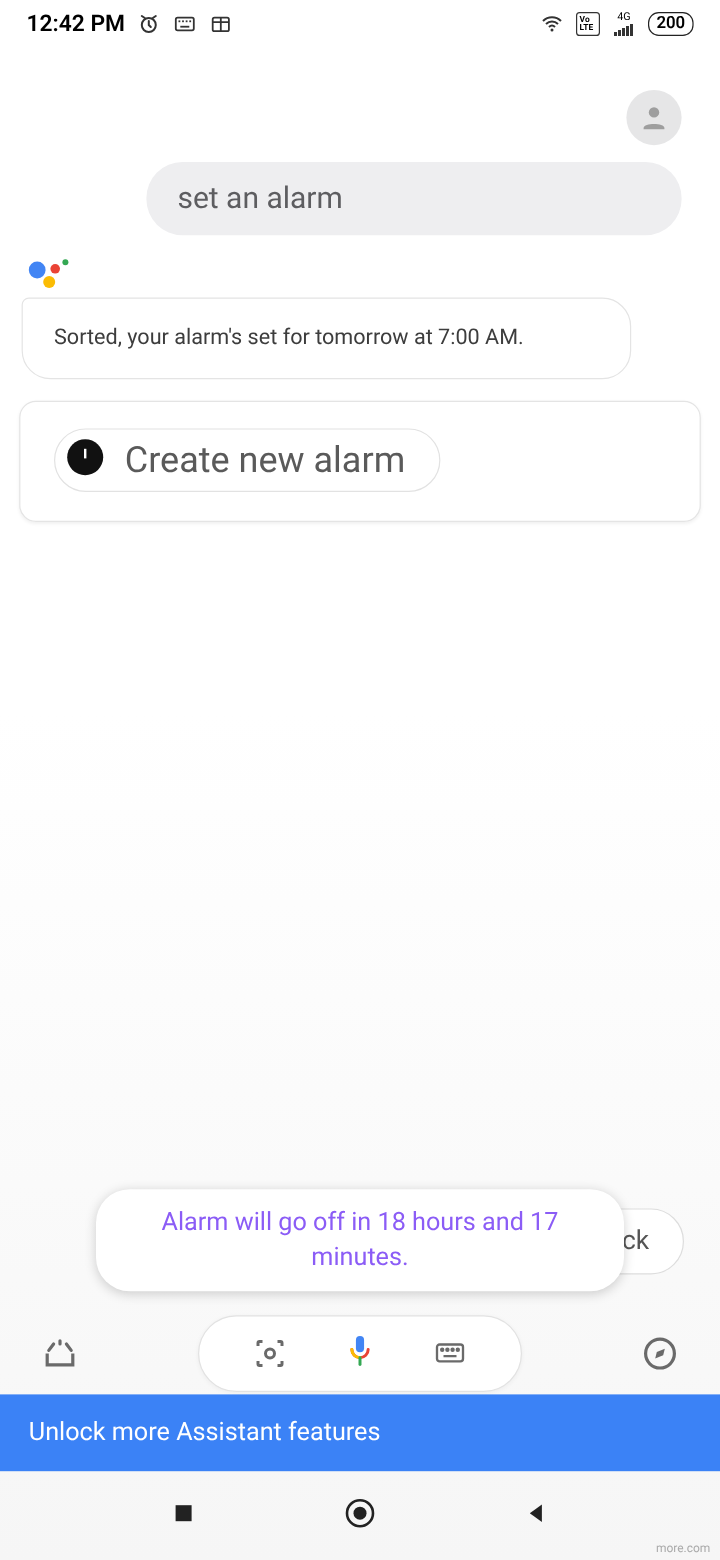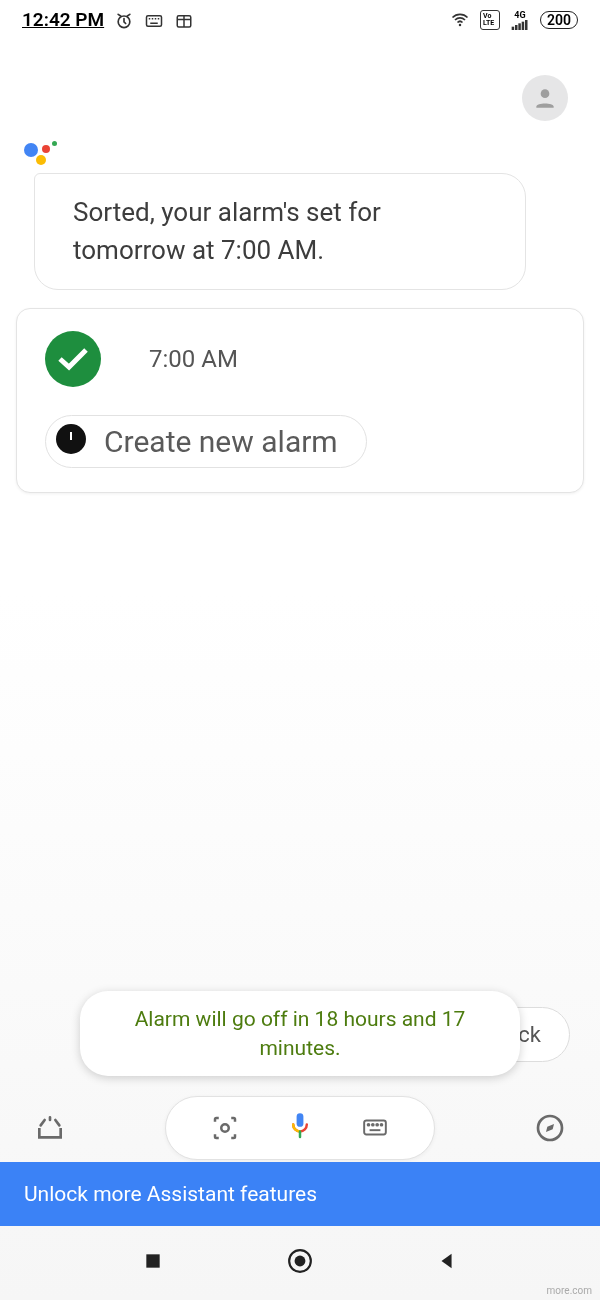--- a/index.html
+++ b/index.html
@@ -1,56 +1,56 @@
 <!DOCTYPE html>
 <html><head>
 <meta charset="utf-8">
 <style>
   * { box-sizing: border-box; margin: 0; padding: 0; }
   html, body { width: 600px; height: 1300px; font-family: -apple-system, Roboto, Arial, sans-serif; background: #fff; overflow: hidden; }
   body { display: flex; flex-direction: column; }
 
   
   .status-bar { display: flex; justify-content: space-between; align-items: center; padding: 8px 22px 4px 22px; font-size: 19px; font-weight: 600; }
-  .status-left { display: flex; align-items: flex-end; gap: 10px; text-decoration: underline; }
-  .status-right { display: flex; align-items: center; gap: 10px; }
+  .status-left { display: flex; align-items: center; gap: 10px; }
+  .status-right { display: flex; gap: 10px; }
   .status-icon { width: 20px; height: 20px; display: inline-flex; align-items: center; justify-content: center; }
   .battery-pill { border: 1.5px solid #222; border-radius: 9px; padding: 0 6px; font-size: 14px; font-weight: 600; }
 
   
   .content { flex: 1; padding: 40px 14px 0 14px; position: relative; background: linear-gradient(#fff 0, #fff 560px, #f6f6f6 100%); }
 
   .avatar { width: 46px; height: 46px; border-radius: 50%; background: #e6e6e7; margin-left: auto; margin-right: 18px; display: flex; align-items: center; justify-content: center; }
   .avatar svg { width: 26px; height: 26px; fill: #9e9e9e; }
 
   .user-bubble { margin: 14px 18px 0 auto; max-width: 78%; background: #eeeef0; padding: 16px 26px; border-radius: 30px; font-size: 25px; color: #5d5d60; }
 
   .assistant-logo { margin: 18px 0 4px 10px; width: 40px; height: 30px; position: relative; }
   .dot { position: absolute; border-radius: 50%; }
   .dot.blue { width: 14px; height: 14px; background: #4285f4; top: 4px; left: 0; }
   .dot.red { width: 8px; height: 8px; background: #ea4335; top: 6px; left: 18px; }
   .dot.yellow { width: 10px; height: 10px; background: #fbbc04; top: 16px; left: 12px; }
   .dot.green { width: 5px; height: 5px; background: #34a853; top: 2px; left: 28px; }
 
-  .assistant-bubble { border: 1px solid #e4e4e4; border-radius: 24px; border-top-left-radius: 6px; padding: 20px 38px; margin: 0 60px 18px 20px; font-size: 26px; color: #3d3d3d; line-height: 1.45; }
+  .assistant-bubble { border: 1px solid #e4e4e4; border-radius: 24px; border-top-left-radius: 6px; padding: 20px 26px; margin: 0 60px 18px 4px; font-size: 18px; color: #3d3d3d; line-height: 1.45; }
 
   .alarm-card { border: 1px solid #e4e4e4; border-radius: 14px; margin: 0 2px; padding: 22px 28px 24px 28px; box-shadow: 0 1px 3px rgba(0,0,0,0.06); background:#fff; }
   .alarm-row { display: flex; align-items: center; gap: 48px; margin-bottom: 28px; }
   .check-circle { width: 56px; height: 56px; background: #1e8e3e; border-radius: 50%; display: flex; align-items: center; justify-content: center; }
   .check-circle svg { stroke: #fff; stroke-width: 5; fill: none; width: 32px; height: 24px; }
   .alarm-time { font-size: 24px; color: #555; }
 
   .create-chip { display: inline-flex; gap: 18px; border: 1px solid #e2e2e2; border-radius: 30px; padding: 8px 28px 8px 10px; font-size: 30px; color: #5a5a5a; background:#fff; }
   .clock-icon { width: 30px; height: 30px; background: #111; border-radius: 50%; display:inline-flex; align-items:center; justify-content:center; }
   .clock-tick { width: 2px; height: 8px; background:#fff; margin-top:-6px; }
 
   
   .bottom-area { position: relative; }
   .back-chip { position:absolute; right: 30px; bottom: 238px; border:1px solid #ddd; border-radius: 30px; padding: 14px 28px; font-size: 22px; color:#555; background:#fff; }
-  .toast { position:absolute; bottom: 224px; left:50%; transform:translateX(-50%); width: 440px; background:#fff; border-radius: 28px; box-shadow: 0 2px 10px rgba(0,0,0,0.18); padding: 14px 22px; text-align:center; font-size: 21px; color:#4d7c0f; line-height:1.35; z-index:2; }
+  .toast { position:absolute; bottom: 224px; left:50%; transform:translateX(-50%); width: 440px; background:#fff; border-radius: 28px; box-shadow: 0 2px 10px rgba(0,0,0,0.18); padding: 14px 22px; text-align:center; font-size: 21px; color:#8b5cf6; line-height:1.35; z-index:2; }
 
   .input-row { position:absolute; bottom: 140px; left:0; right:0; display:flex; align-items:center; justify-content:space-between; padding: 0 30px; }
   .tray-icon { width:40px; height:40px; display:flex; align-items:center; justify-content:center; color:#6a6a6a; }
   .input-pill { flex: 0 0 270px; height: 64px; margin: 0 auto; background:#fff; border:1px solid #e2e2e2; border-radius: 36px; display:flex; align-items:center; justify-content:space-around; padding: 0 22px; box-shadow: 0 1px 4px rgba(0,0,0,0.05);}
   .pill-icon { width:34px; height:34px; display:flex; align-items:center; justify-content:center; color:#6a6a6a; }
 
   .promo-bar { position:absolute; bottom: 74px; left:0; right:0; background:#3b82f6; color:#fff; display:flex; justify-content:space-between; align-items:flex-end; padding: 20px 24px; font-size: 21px; }
   .promo-cta { font-weight: 700; letter-spacing: 0.5px; }
 
   .nav-bar { position:absolute; bottom:14px; left:0; right:0; display:flex; justify-content:space-around; align-items:center; padding: 8px 80px; }
@@ -95,21 +95,21 @@
           <path d="M3 9c5-5 13-5 18 0" stroke="#333" stroke-width="2" fill="none"></path>
           <path d="M6 12c3.5-3.5 8.5-3.5 12 0" stroke="#333" stroke-width="2" fill="none"></path>
           <path d="M9 15c1.8-1.8 4.2-1.8 6 0" stroke="#333" stroke-width="2" fill="none"></path>
           <circle cx="12" cy="18" r="1.5" fill="#333"></circle>
         </svg>
     </span>
     <span class="status-icon" style="font-size:7px;font-weight:700;border:1.5px solid #333;border-radius:3px;padding:1px 2px;line-height:1;">
       <span>Vo LTE</span>
     </span>
     <span class="status-icon" style="flex-direction:column;width:auto;">
-      <span style="font-size:9px;font-weight:700;">4G</span>
+      <span style="font-size:9px;font-weight:400;">4G</span>
       <svg viewBox="0 0 20 12" width="20" height="10">
           <rect x="0" y="8" width="3" height="4" fill="#333"></rect>
           <rect x="4" y="6" width="3" height="6" fill="#333"></rect>
           <rect x="8" y="4" width="3" height="8" fill="#333"></rect>
           <rect x="12" y="2" width="3" height="10" fill="#333"></rect>
           <rect x="16" y="0" width="3" height="12" fill="#333"></rect>
         </svg>
     </span>
     <span class="battery-pill">200</span>
   </div>
@@ -117,41 +117,36 @@
 
 <div class="content">
 
   <div class="avatar">
     <svg viewBox="0 0 24 24">
         <circle cx="12" cy="8" r="4"></circle>
         <path d="M4 20c0-4 16-4 16 0v1H4z"></path>
       </svg>
   </div>
 
+  <div class="user-bubble">
+    <span>set an alarm</span>
+  </div>
 
   <div class="assistant-logo">
     <span class="dot blue"></span>
       <span class="dot red"></span>
       <span class="dot yellow"></span>
       <span class="dot green"></span>
   </div>
 
   <div class="assistant-bubble">
     <span>Sorted, your alarm's set for tomorrow at 7:00 AM.</span>
   </div>
 
   <div class="alarm-card">
-    <div class="alarm-row">
-      <div class="check-circle">
-        <svg viewBox="0 0 32 24">
-            <polyline points="3,12 12,20 29,3"></polyline>
-          </svg>
-      </div>
-      <span class="alarm-time">7:00 AM</span>
-    </div>
     <div class="create-chip">
       <span class="clock-icon">
           <span class="clock-tick"></span>
         </span>
       <span>Create new alarm</span>
     </div>
   </div>
 
 </div>
 

